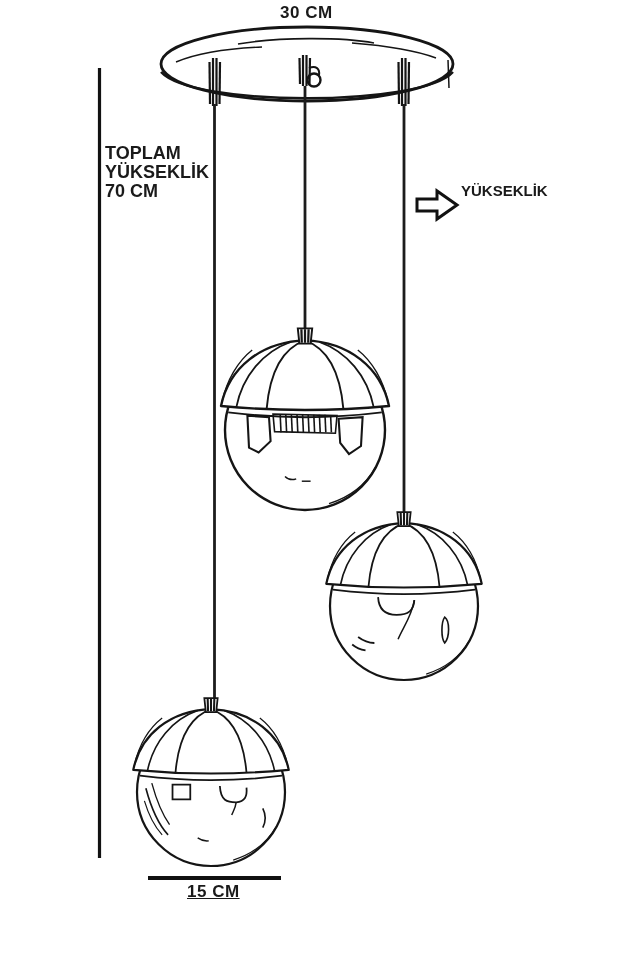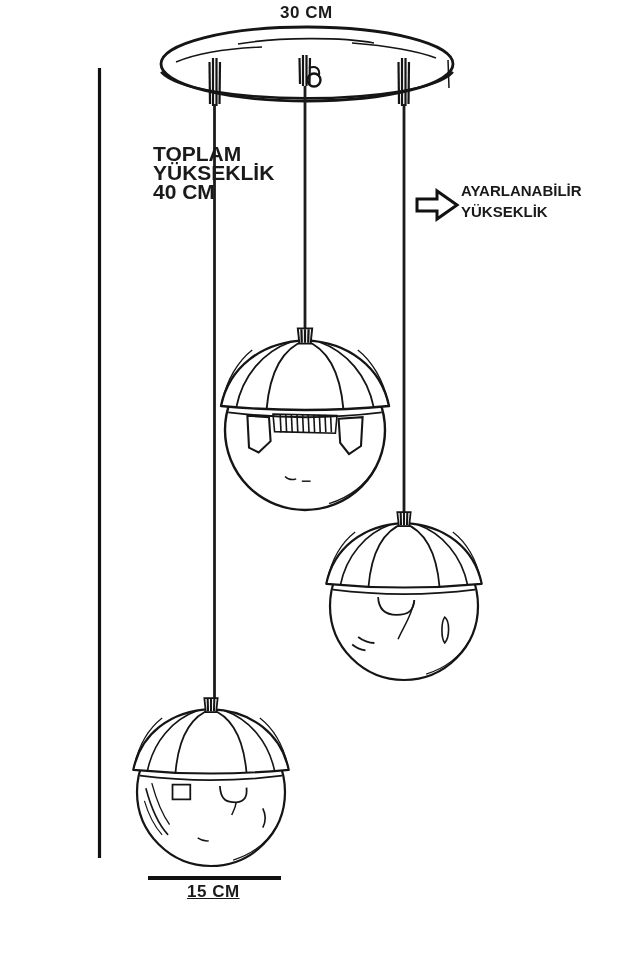--- a/index.html
+++ b/index.html
@@ -1,21 +1,21 @@
 <!DOCTYPE html>
 <html><head>
 <meta charset="utf-8">
 <style>
   html,body{margin:0;padding:0;background:#ffffff;}
   #stage{position:relative;width:622px;height:960px;background:#ffffff;overflow:hidden;
          font-family:"Liberation Sans", sans-serif;color:#1a1a1a;}
   #artwork{position:absolute;left:0;top:0;}
   .dim-label{position:absolute;font-weight:bold;color:#1a1a1a;white-space:nowrap;}
   #label-canopy{left:280px;top:3px;font-size:17px;letter-spacing:0.5px;}
-  #label-total{left:105px;top:144px;font-size:21px;line-height:19px;margin-left:48px;}
+  #label-total{left:105px;top:144px;font-size:18px;line-height:19px;}
   #label-adjustable{left:461px;top:180px;font-size:15px;line-height:21px;}
   #label-globe{left:187px;top:882px;font-size:17px;letter-spacing:0.5px;text-decoration:underline;}
 </style>
 </head>
 <body>
 
 <div id="stage">
 
   <svg id="artwork" width="639" height="960" viewBox="0 0 639 960">
     <defs>
@@ -120,22 +120,21 @@
     <line x1="148" y1="878" x2="281" y2="878" stroke="#111111" stroke-width="3.8"></line>
 
     <path d="M 417,199 L 437,199 L 437,191 L 457,205 L 437,219 L 437,211 L 417,211 Z" fill="#ffffff" stroke="#111111" stroke-width="3" stroke-linejoin="miter"></path>
   </svg>
 
   <div id="label-canopy" class="dim-label">30 CM</div>
 
   <div id="label-total" class="dim-label">
     <div>TOPLAM</div>
     <div>YÜKSEKLİK</div>
-    <div>40 CM</div>
+    <div>70 CM</div>
   </div>
 
   <div id="label-adjustable" class="dim-label">
-    <div>AYARLANABİLİR</div>
     <div>YÜKSEKLİK</div>
   </div>
 
   <div id="label-globe" class="dim-label">15 CM</div>
 </div>
 
 </body></html>

